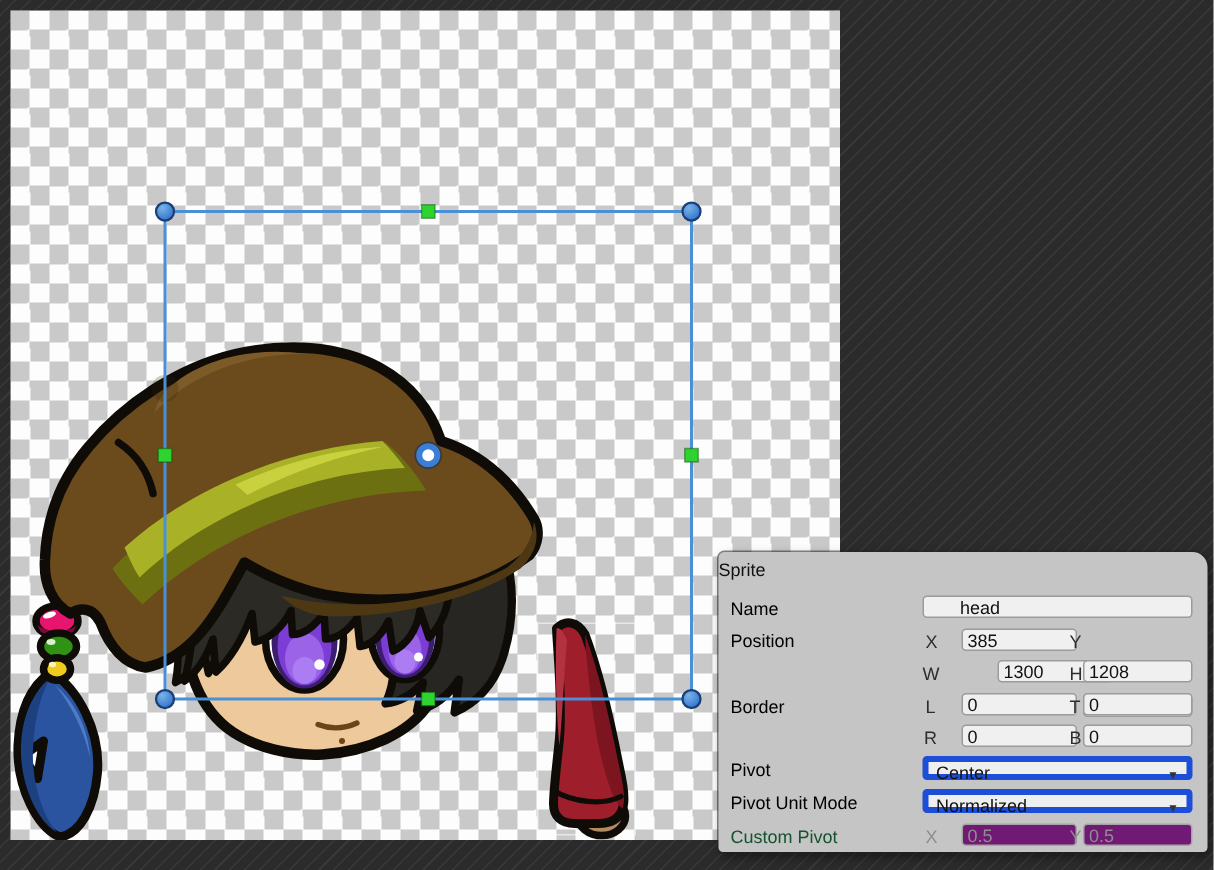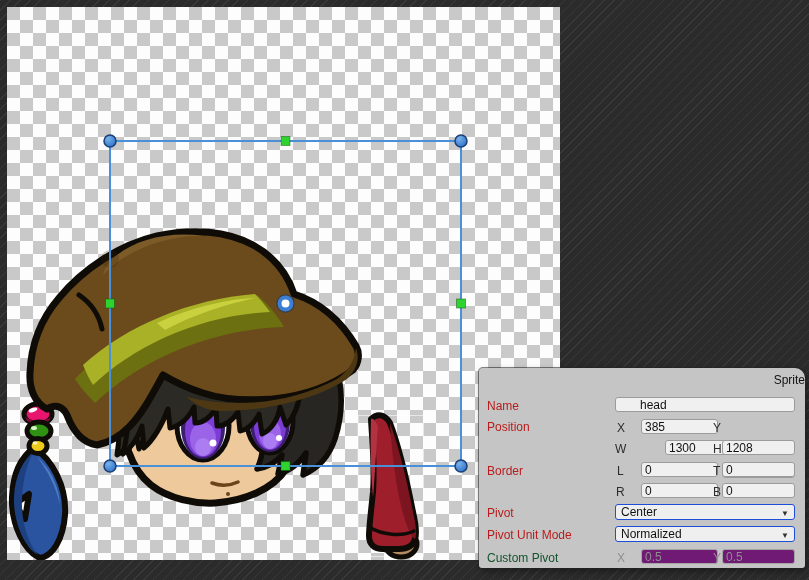--- a/index.html
+++ b/index.html
@@ -15,36 +15,36 @@
   }
   .canvas svg{position:absolute;left:0;top:0;}
 
   
   .panel{
     position:absolute;left:479px;top:368px;width:326px;height:200px;
     background:#c5c5c5;border-radius:4px 10px 3px 3px;
     box-shadow:0 0 0 1px rgba(35,35,35,.55), 2px 3px 7px rgba(0,0,0,.4);
     font-size:12px;color:#151515;z-index:5;
   }
-  .panel .title{position:absolute;top:5px;left:0;right:0;text-align:right;color:#111;}
-  .lbl{position:absolute;left:8px;white-space:nowrap;color:#b91c1c;}
+  .panel .title{position:absolute;top:5px;left:0;right:0;text-align:left;color:#111;}
+  .lbl{position:absolute;left:8px;white-space:nowrap;color:#000000;}
   .lbl.dis{color:#14532d;}
   .pfx{position:absolute;width:10px;color:#2d2d2d;}
   .pfx.dis{color:#8e8e8e;}
   .tf{
     position:absolute;height:15px;background:#f0f0f0;border:1px solid #9b9b9b;border-radius:3px;
     box-sizing:border-box;font-family:"Liberation Sans",sans-serif;font-size:12px;color:#111;
     padding:0 3px;outline:none;line-height:13px;
   }
   .tf.full{left:136px;width:180px;}
   .tf.fx{left:162px;width:77px;}
   .tf.fy{left:243px;width:73px;}
   .tf.dis{background:#701a75;border-color:#a5a5a5;color:#8e8e8e;}
   .dd{
-    position:absolute;left:136px;width:180px;height:16px;background:#efefef;border:1px solid #1d4ed8;
+    position:absolute;left:136px;width:180px;height:16px;background:#efefef;border:4px solid #1d4ed8;
     border-radius:3px;box-sizing:border-box;padding:0 5px;line-height:14px;color:#111;cursor:default;
   }
   .dd .arrow{position:absolute;right:5px;top:2px;font-size:8px;color:#333;}
 </style>
 </head>
 <body>
 
 <div class="canvas">
 <svg width="553" height="553" viewBox="0 0 553 553">
   <defs>

